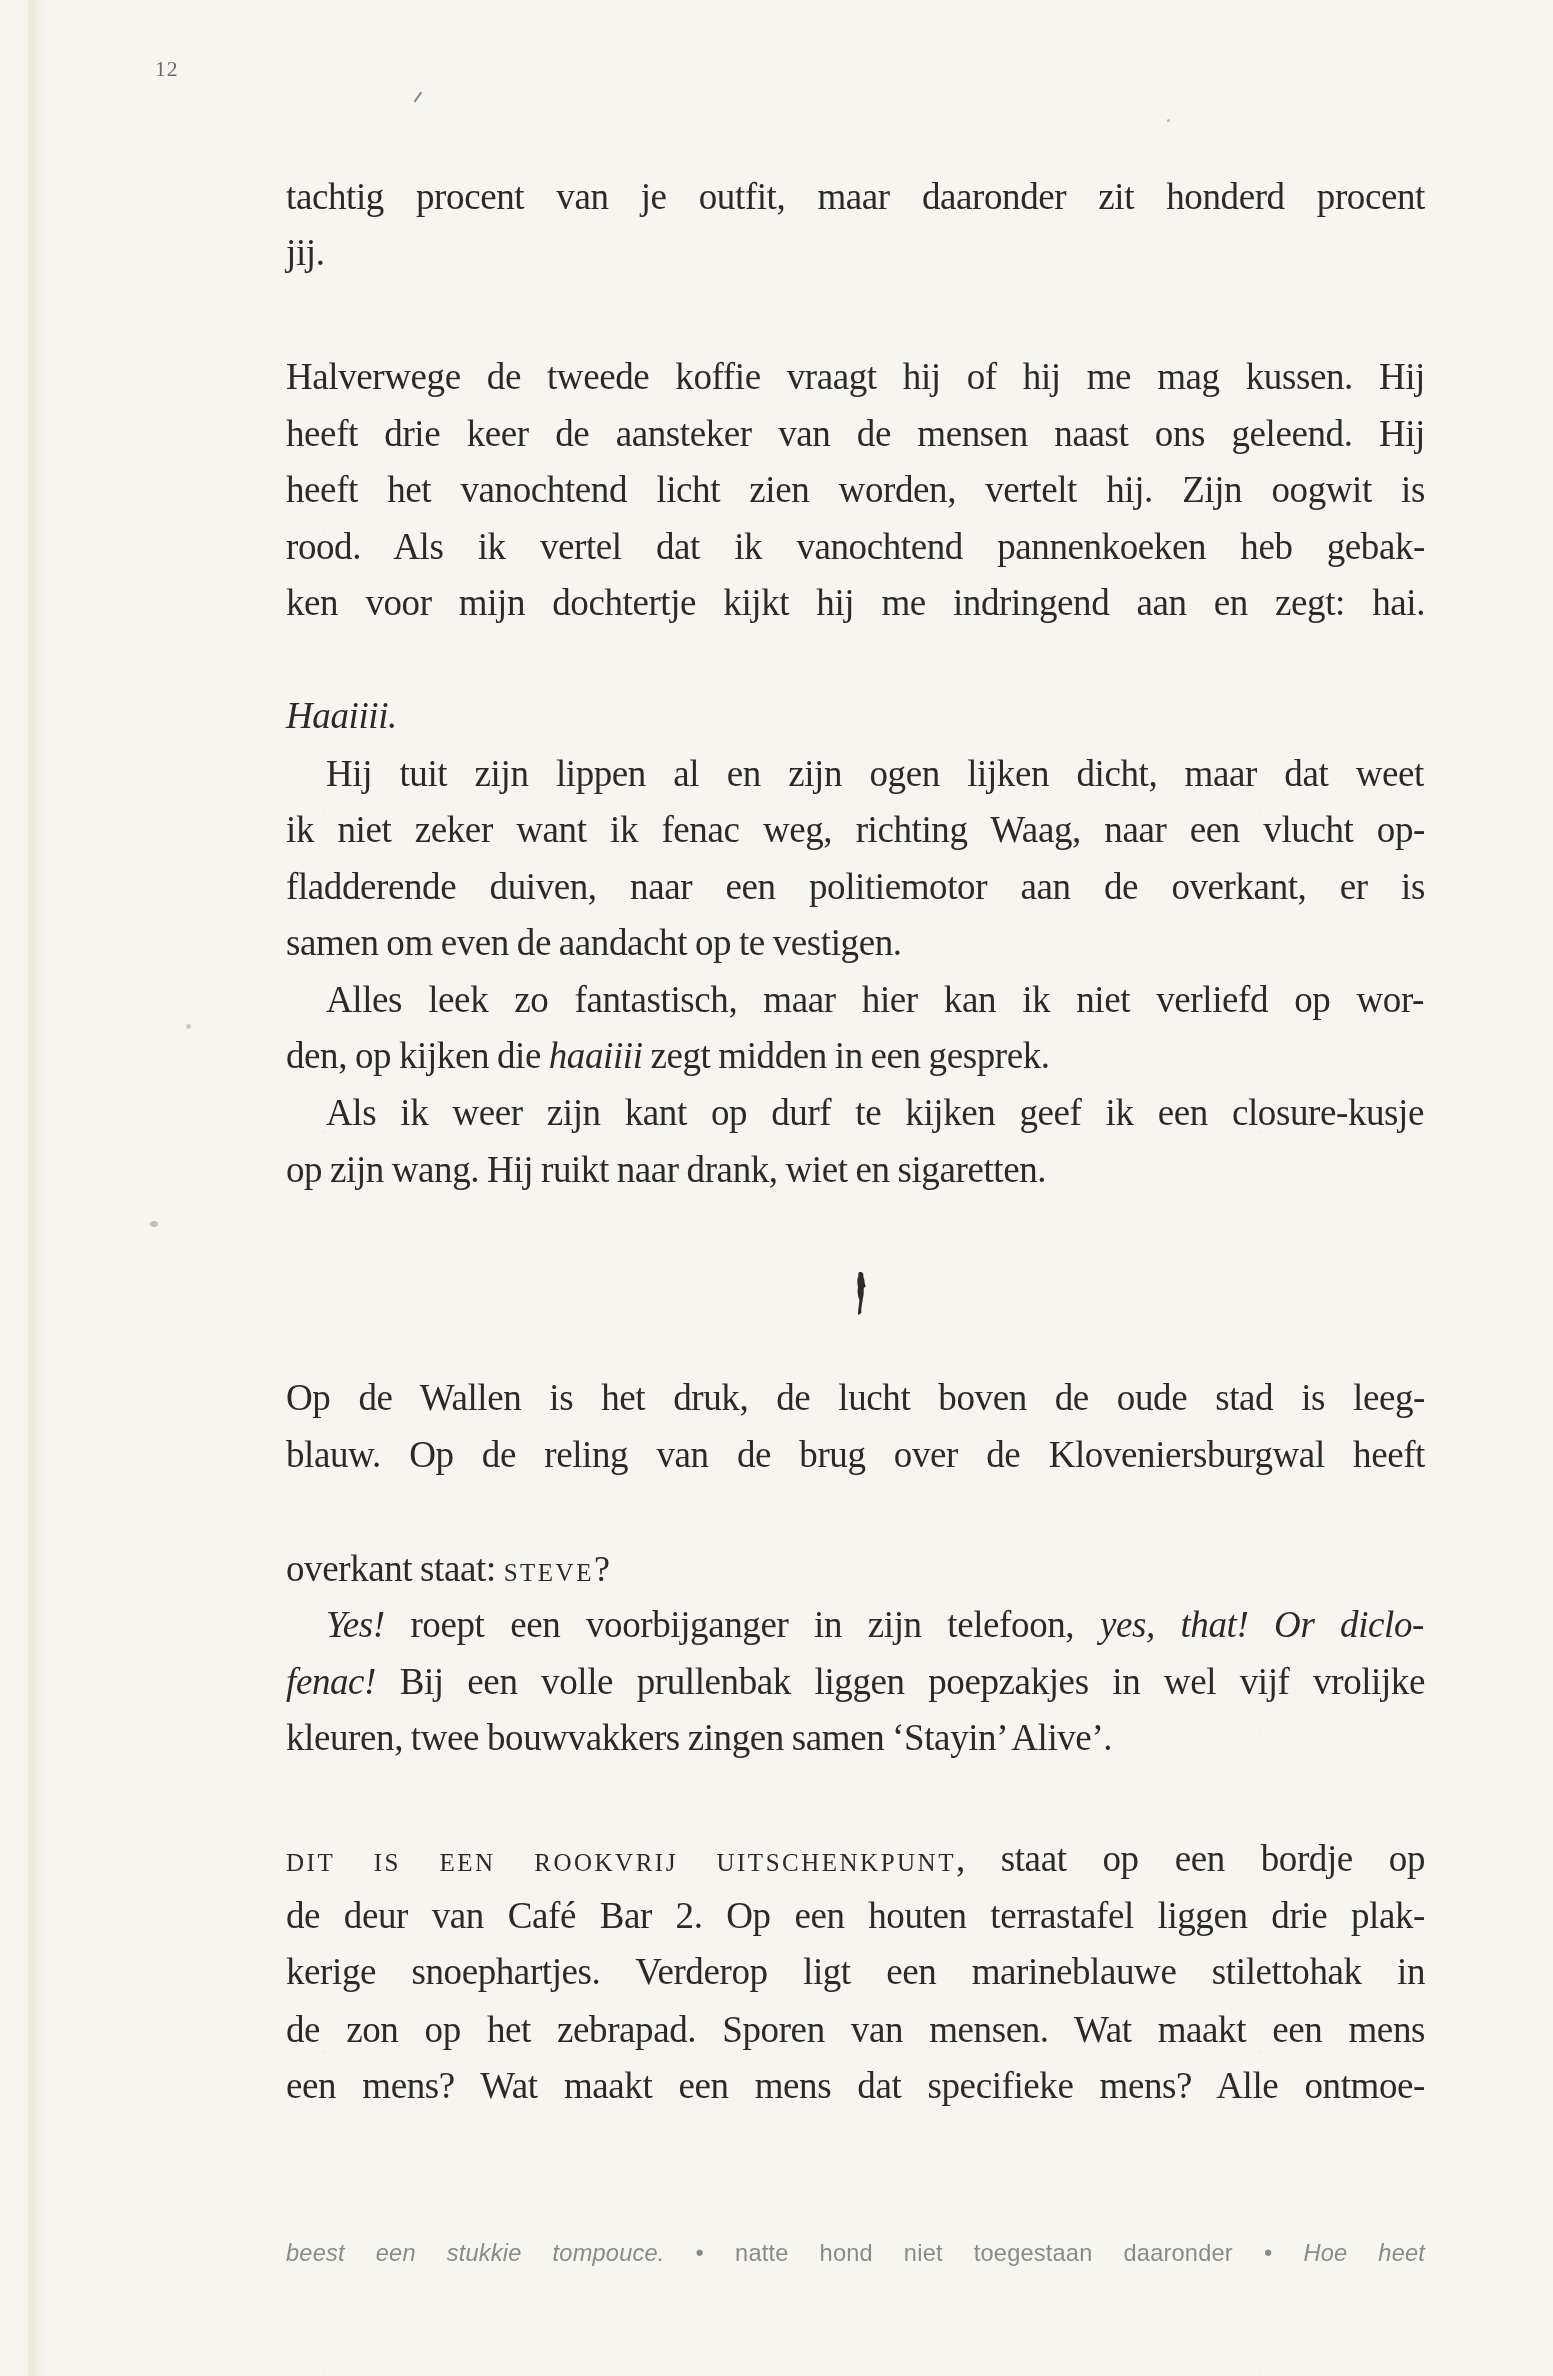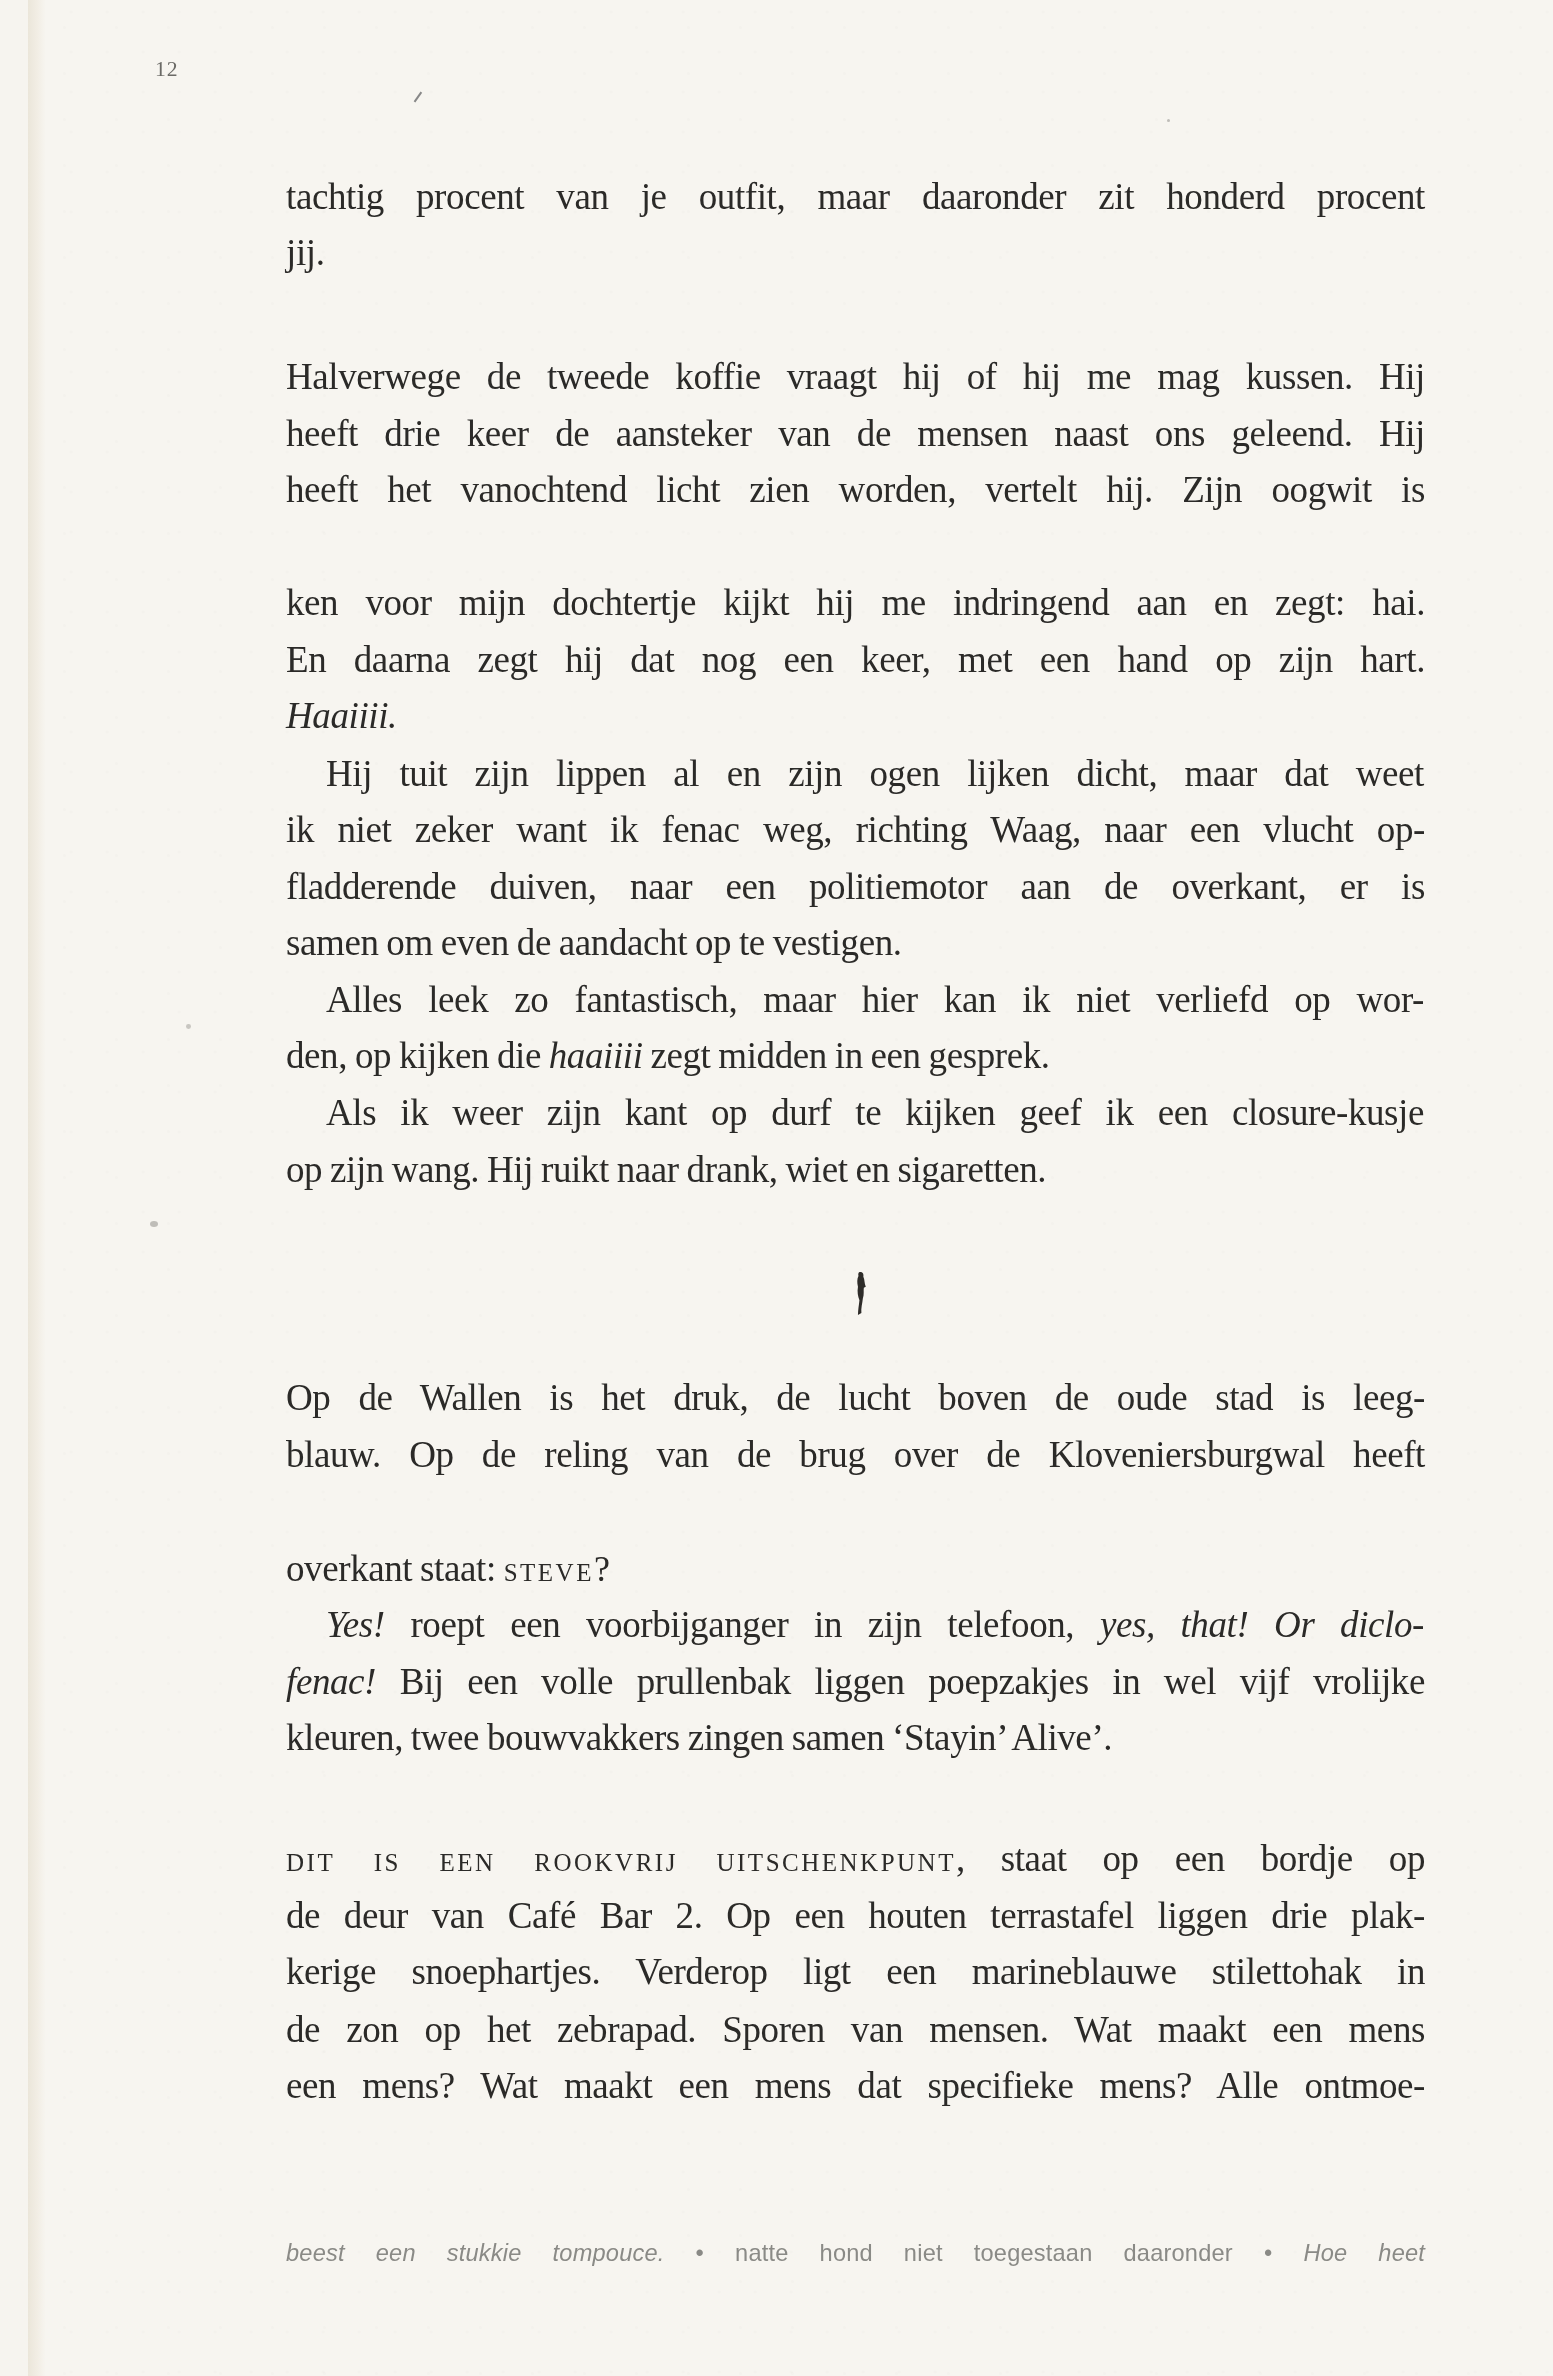--- a/index.html
+++ b/index.html
@@ -61,22 +61,22 @@
   <div class="edge"></div>
   <div class="folio">12</div>
   <div class="tick"></div>
 
   <div class="line" style="top:175px"><span>tachtig procent van je outfit, maar daaronder zit honderd procent</span></div>
   <div class="line last" style="top:231px"><span>jij.</span></div>
 
   <div class="line" style="top:355px"><span>Halverwege de tweede koffie vraagt hij of hij me mag kussen. Hij</span></div>
   <div class="line" style="top:412px"><span>heeft drie keer de aansteker van de mensen naast ons geleend. Hij</span></div>
   <div class="line" style="top:468px"><span>heeft het vanochtend licht zien worden, vertelt hij. Zijn oogwit is</span></div>
+  <div class="line" style="top:525px"><span>rood. Als ik vertel dat ik vanochtend pannenkoeken heb gebak-</span></div>
   <div class="line" style="top:581px"><span>ken voor mijn dochtertje kijkt hij me indringend aan en zegt: hai.</span></div>
-  <div class="line" style="top:638px"><span>En daarna zegt hij dat nog een keer, met een hand op zijn hart.</span></div>
   <div class="line last" style="top:694px"><i>Haaiiii.</i></div>
   <div class="line indent" style="top:752px"><span>Hij tuit zijn lippen al en zijn ogen lijken dicht, maar dat weet</span></div>
   <div class="line" style="top:808px"><span>ik niet zeker want ik fenac weg, richting Waag, naar een vlucht op-</span></div>
   <div class="line" style="top:865px"><span>fladderende duiven, naar een politiemotor aan de overkant, er is</span></div>
   <div class="line last" style="top:921px"><span>samen om even de aandacht op te vestigen.</span></div>
   <div class="line indent" style="top:978px"><span>Alles leek zo fantastisch, maar hier kan ik niet verliefd op wor-</span></div>
   <div class="line last" style="top:1034px"><span>den, op kijken die </span><i>haaiiii</i><span> zegt midden in een gesprek.</span></div>
   <div class="line indent" style="top:1091px"><span>Als ik weer zijn kant op durf te kijken geef ik een closure-kusje</span></div>
   <div class="line last" style="top:1148px"><span>op zijn wang. Hij ruikt naar drank, wiet en sigaretten.</span></div>
 

